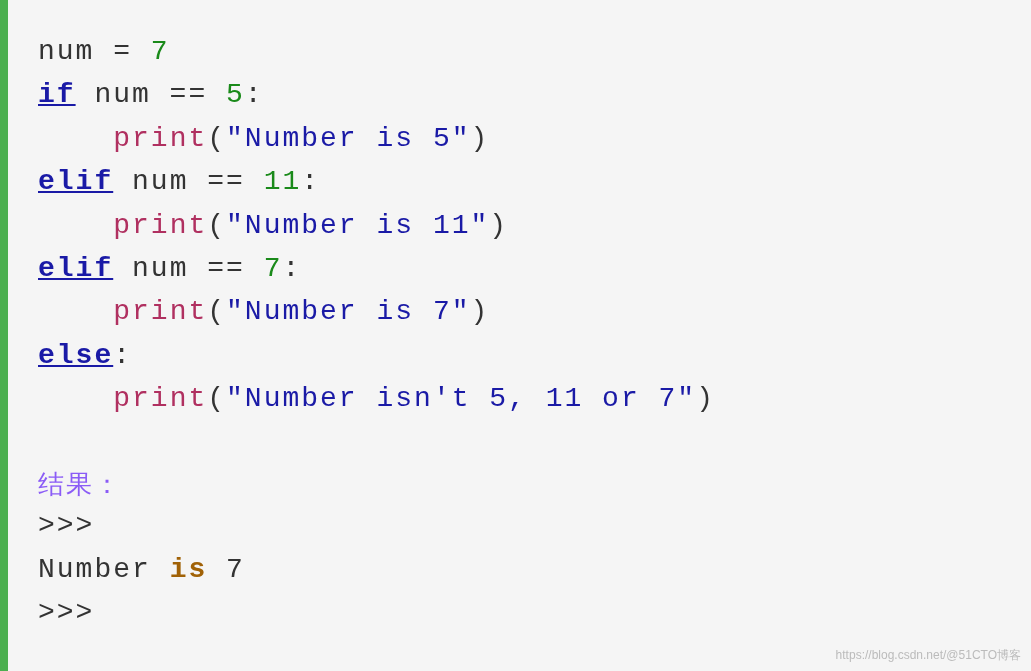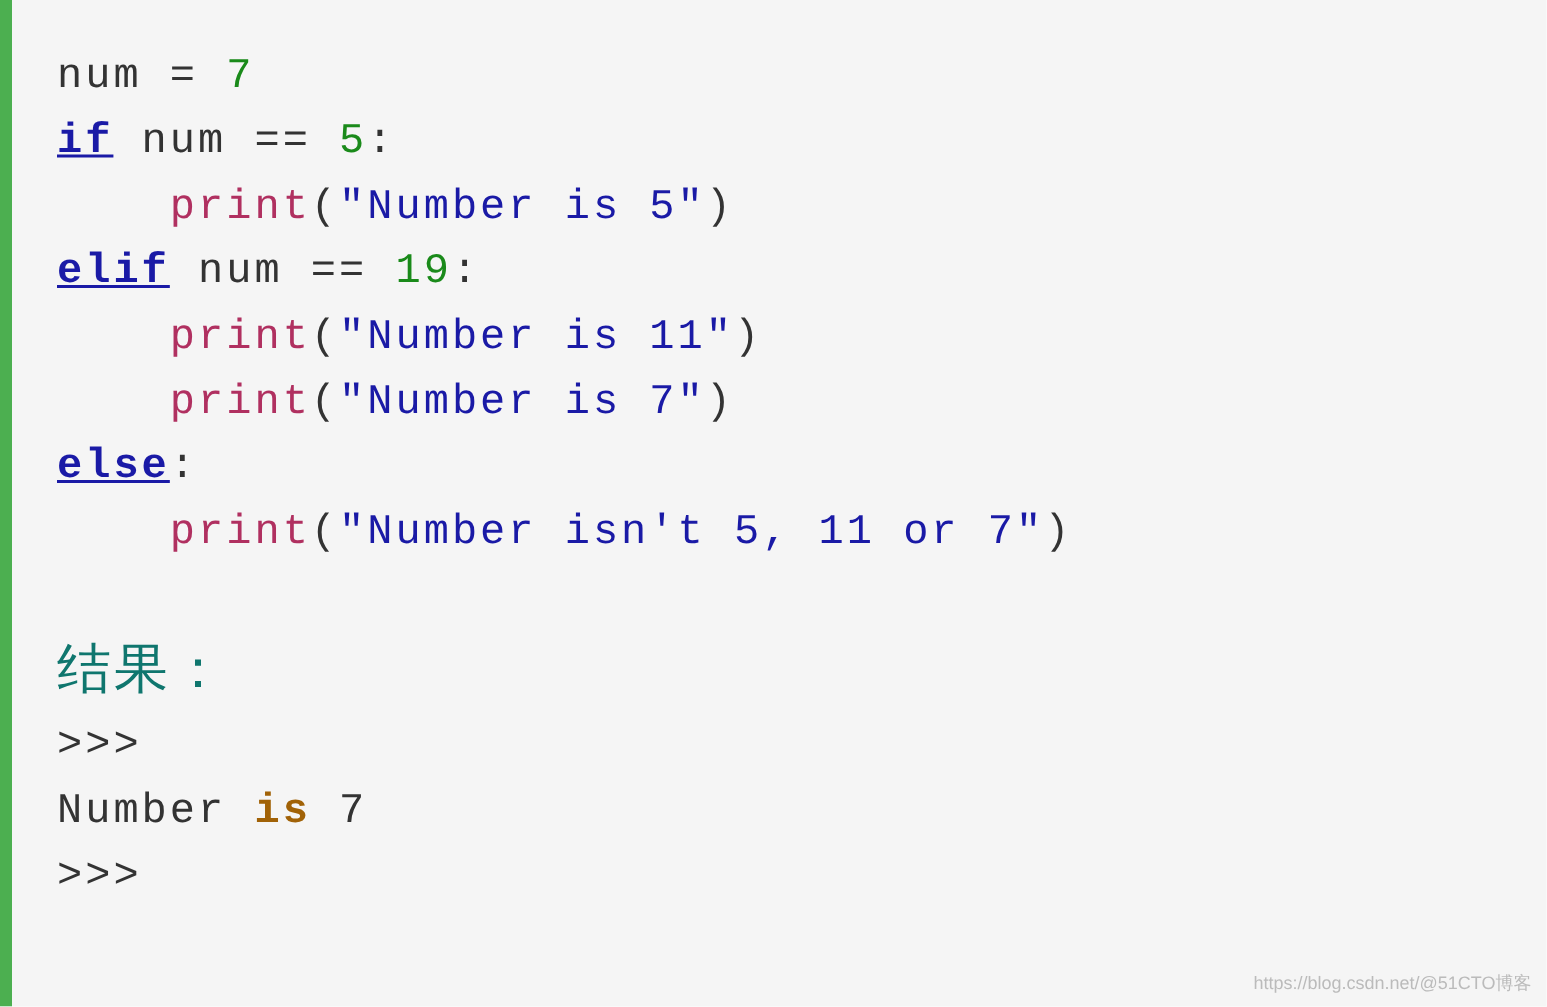--- a/index.html
+++ b/index.html
@@ -23,45 +23,46 @@
 }
 .line { white-space: pre; }
 .kw { color: #1a1aa6; font-weight: bold; text-decoration: underline; }
 .num { color: #1a8a1a; }
 .fn { color: #b03060; text-align: right; }
 .paren { color: #333; }
 .str { color: #1a1aa6; }
 .ident { color: #333; }
 .plain { color: #333; letter-spacing: 2px; }
 .result-label {
-  font-family: Liberation Mono, monospace;
-  color: #0f766e;
+  font-family: Liberation Sans, sans-serif;
+  color: #8b5cf6;
   letter-spacing: 2px;
-  font-size: 36px;
+  font-size: 26px;
 }
 .output-kw { color: #a16207; font-weight: bold; }
 .watermark {
   position: absolute;
   right: 10px;
   bottom: 6px;
   font-size: 12px;
   color: #bbb;
   letter-spacing: 0;
   font-family: Arial, sans-serif;
 }
 </style>
 </head>
 <body>
 
 <div class="code-block">
   <div class="line"><span class="ident">num </span><span class="plain">= </span><span class="num">7</span></div>
   <div class="line"><span class="kw">if</span><span class="plain"> num == </span><span class="num">5</span><span class="plain">:</span></div>
   <div class="line"><span>    </span><span class="fn">print</span><span class="paren">(</span><span class="str">"Number is 5"</span><span class="paren">)</span></div>
-  <div class="line"><span class="kw">elif</span><span class="plain"> num == </span><span class="num">19</span><span class="plain">:</span></div>
+  <div class="line"><span class="kw">elif</span><span class="plain"> num == </span><span class="num">11</span><span class="plain">:</span></div>
   <div class="line"><span>    </span><span class="fn">print</span><span class="paren">(</span><span class="str">"Number is 11"</span><span class="paren">)</span></div>
+  <div class="line"><span class="kw">elif</span><span class="plain"> num == </span><span class="num">7</span><span class="plain">:</span></div>
   <div class="line"><span>    </span><span class="fn">print</span><span class="paren">(</span><span class="str">"Number is 7"</span><span class="paren">)</span></div>
   <div class="line"><span class="kw">else</span><span class="plain">:</span></div>
   <div class="line"><span>    </span><span class="fn">print</span><span class="paren">(</span><span class="str">"Number isn't 5, 11 or 7"</span><span class="paren">)</span></div>
 
   <div class="line">&nbsp;</div>
 
   <div class="line result-label">结果：</div>
   <div class="line plain">&gt;&gt;&gt;</div>
   <div class="line"><span class="plain">Number </span><span class="output-kw">is</span><span class="plain"> 7</span></div>
   <div class="line plain">&gt;&gt;&gt;</div>

